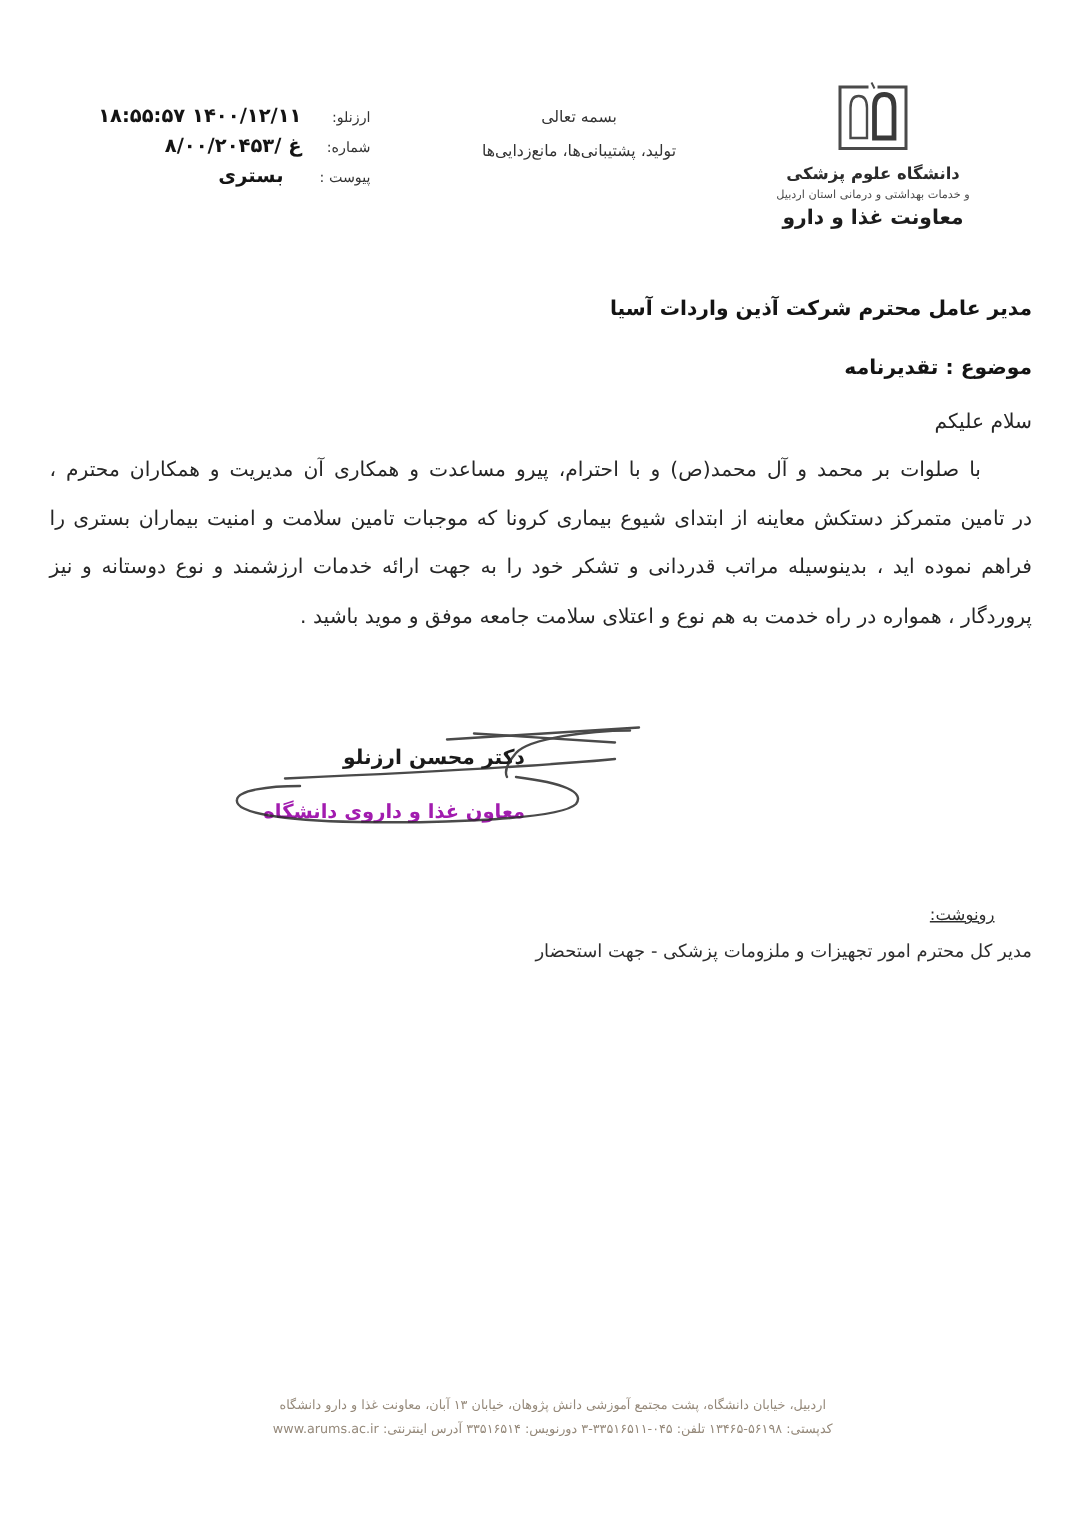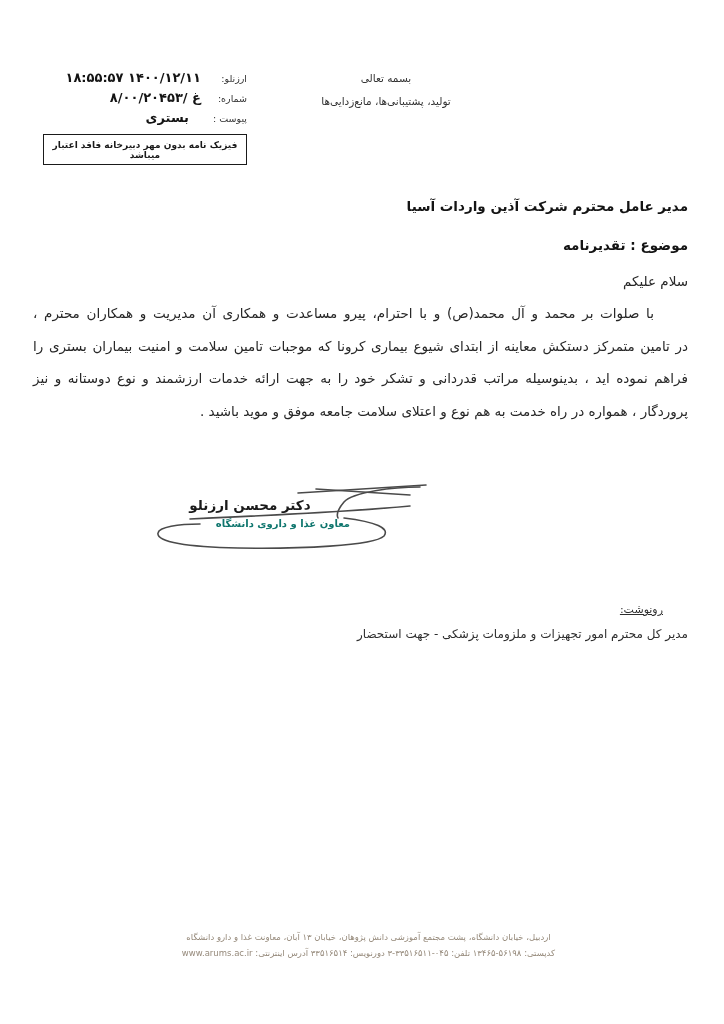--- a/index.html
+++ b/index.html
@@ -57,60 +57,73 @@
   .body-line {
     font-size: 13.5px; line-height: 32.5px; height: 32.5px;
     white-space: nowrap;
     text-align: justify; text-align-last: justify;
   }
   .body-line.indent { padding-right: 34px; }
   .body-line.last { text-align: right; text-align-last: right; }
 
   
   .sig-block { position: absolute; top: 497px; left: 150px; width: 200px; text-align: right; }
-  .sig-name  { font-size: 13.5px; font-weight: bold; color: #1a1a1a; text-align: center; }
-  .sig-title { font-size: 10px; font-weight: bold; color: #0f766e; margin-top: 5px; }
+  .sig-name  { font-size: 13.5px; font-weight: bold; color: #1a1a1a; }
+  .sig-title { font-size: 13px; font-weight: bold; color: #a21caf; margin-top: 21px; }
   .sig-scribble { position: absolute; top: 478px; left: 148px; width: 285px; height: 80px; pointer-events: none; }
 
   
   .cc-label { position: absolute; top: 603px; right: 61px; font-size: 11px; color: #2e2e2e; text-decoration: underline; }
   .cc-line  { position: absolute; top: 627px; right: 36px; font-size: 12px; color: #2e2e2e; }
 
   
   .footer {
     position: absolute; top: 930px; left: 13px; right: 0;
     text-align: center; color: #95897a;
     font-size: 8.5px; line-height: 15.5px;
   }
 </style>
 </head>
 <body>
 
 <div class="page">
 
+  <div class="brand">
+    <span class="logo">
+      <svg width="50" height="48" viewBox="0 0 50 48">
+        <rect x="3" y="4" width="44" height="41" fill="none" stroke="#4a4a4a" stroke-width="2"></rect>
+        <rect x="22" y="2" width="6" height="4" fill="#ffffff"></rect>
+        <path d="M24 1 L26 5" stroke="#4a4a4a" stroke-width="1.3" fill="none"></path>
+        <path d="M10 38 L10 18 Q10 10 15.5 10 Q21 10 21 18 L21 38 Z" fill="none" stroke="#4a4a4a" stroke-width="1.6"></path>
+        <path d="M26 38 L26 17 Q26 9 32.5 9 Q39 9 39 17 L39 38 Z" fill="none" stroke="#3a3a3a" stroke-width="3.2"></path>
+      </svg>
+    </span>
+    <div class="brand-l1">دانشگاه علوم پزشکی</div>
+    <div class="brand-l2">و خدمات بهداشتی و درمانی استان اردبیل</div>
+    <div class="brand-l3">معاونت غذا و دارو</div>
+  </div>
 
   <div class="slogan">
     <div class="bismillah">بسمه تعالی</div>
     <div class="year-slogan">تولید، پشتیبانی‌ها، مانع‌زدایی‌ها</div>
   </div>
 
   <div class="meta">
     <div class="meta-row">
       <span class="meta-label">ارزنلو:</span>
       <span class="meta-value">۱۴۰۰/۱۲/۱۱ ۱۸:۵۵:۵۷</span>
     </div>
     <div class="meta-row">
       <span class="meta-label">شماره:</span>
       <span class="meta-value">غ /۸/۰۰/۲۰۴۵۳</span>
     </div>
     <div class="meta-row">
       <span class="meta-label">پیوست :</span>
       <span class="meta-value gap">بستری</span>
     </div>
-    <div class="validity-box">فیزیک نامه بدون مهر دبیرخانه  فاقد اعتبار میباشد</div>
   </div>
 
   <div class="recipient">مدیر عامل محترم شرکت آذین واردات آسیا</div>
   <div class="subject">موضوع : تقدیرنامه</div>
   <div class="greeting">سلام علیکم</div>
 
   <div class="body-text">
     <div class="body-line indent">با صلوات بر محمد و آل محمد(ص) و با احترام، پیرو مساعدت و همکاری آن مدیریت و همکاران محترم ،</div>
     <div class="body-line">در تامین متمرکز دستکش معاینه از ابتدای شیوع بیماری کرونا که موجبات تامین سلامت و امنیت بیماران بستری را</div>
     <div class="body-line">فراهم نموده اید ، بدینوسیله مراتب قدردانی و تشکر خود را به جهت ارائه خدمات ارزشمند و نوع دوستانه و نیز</div>

